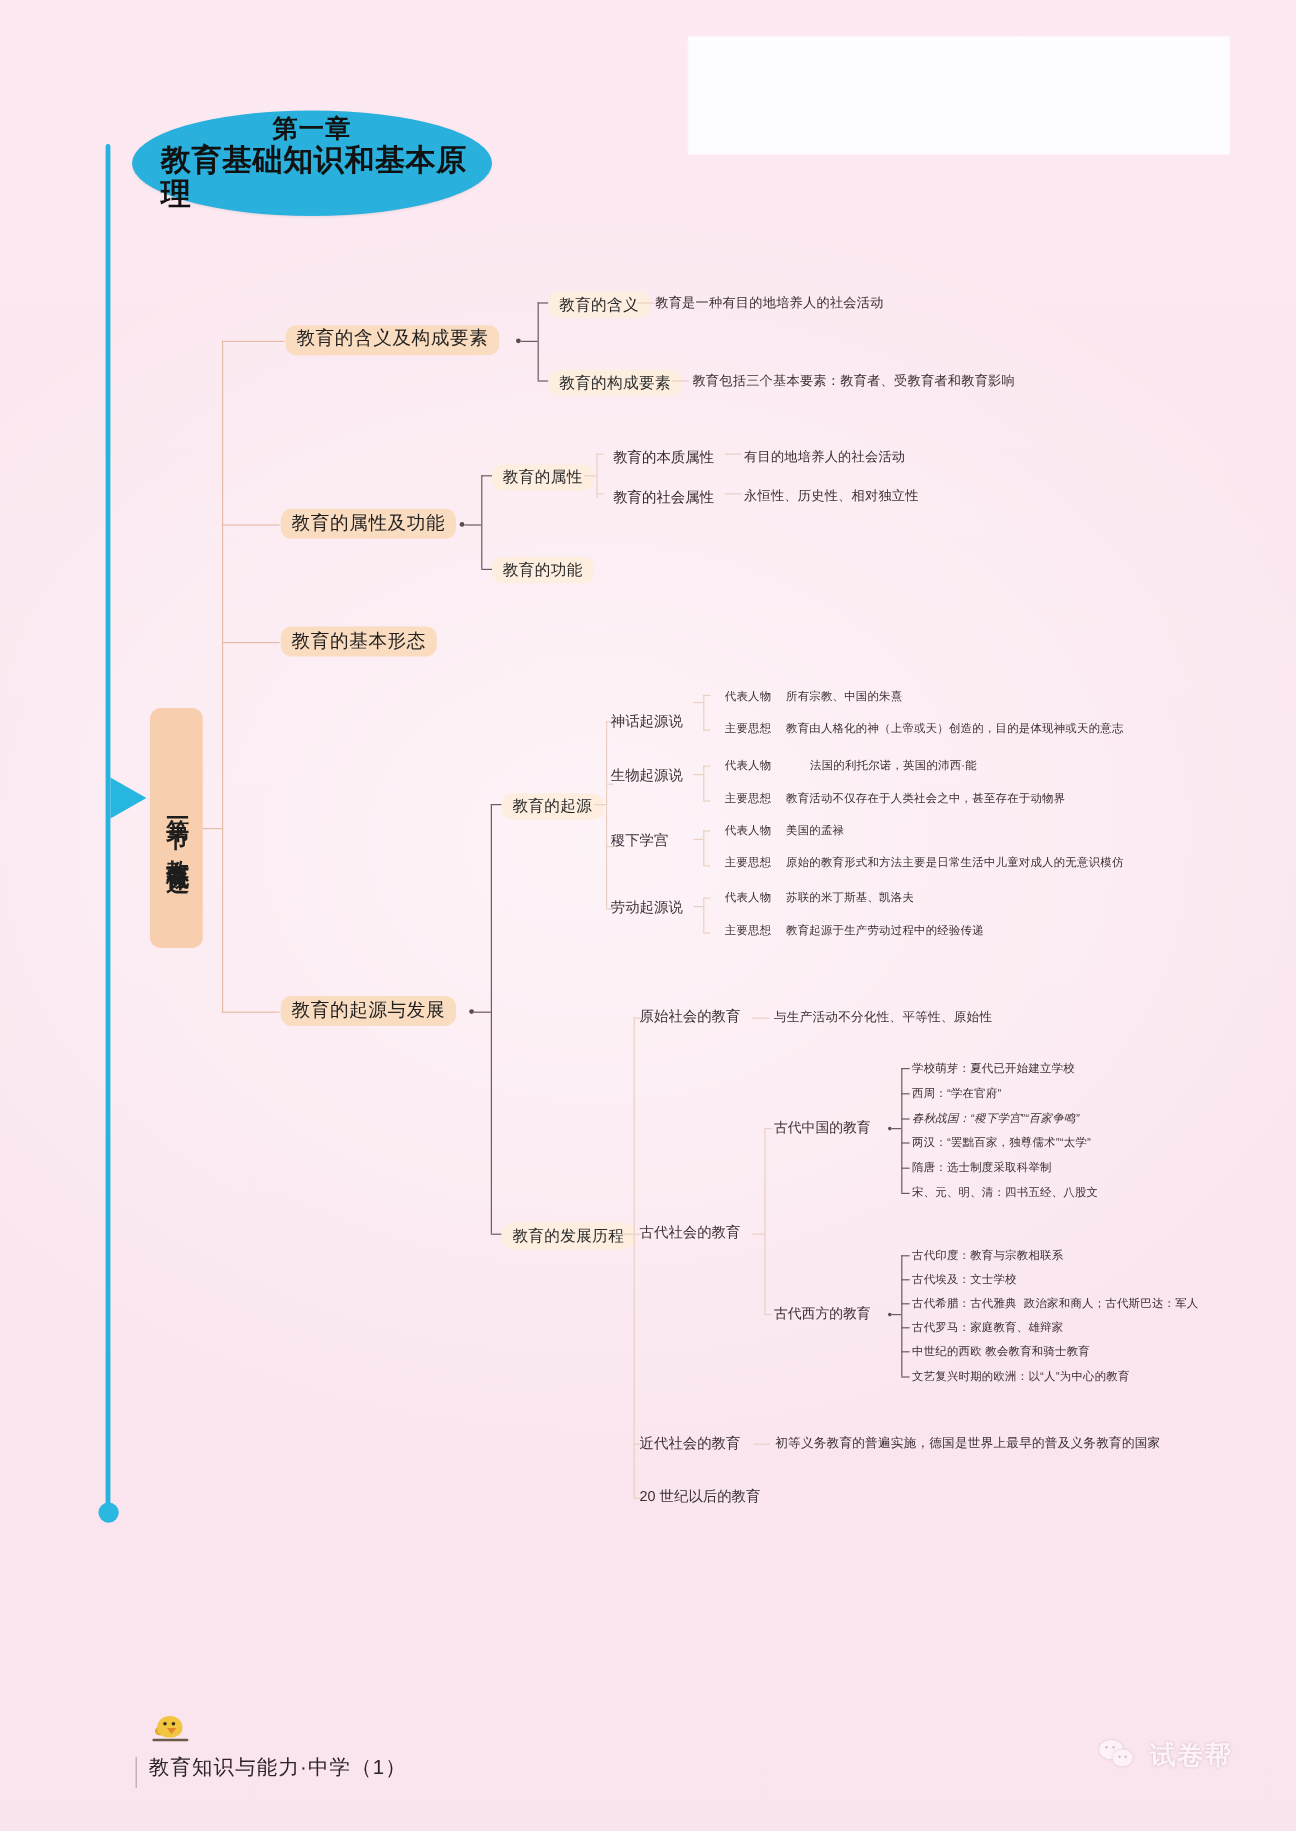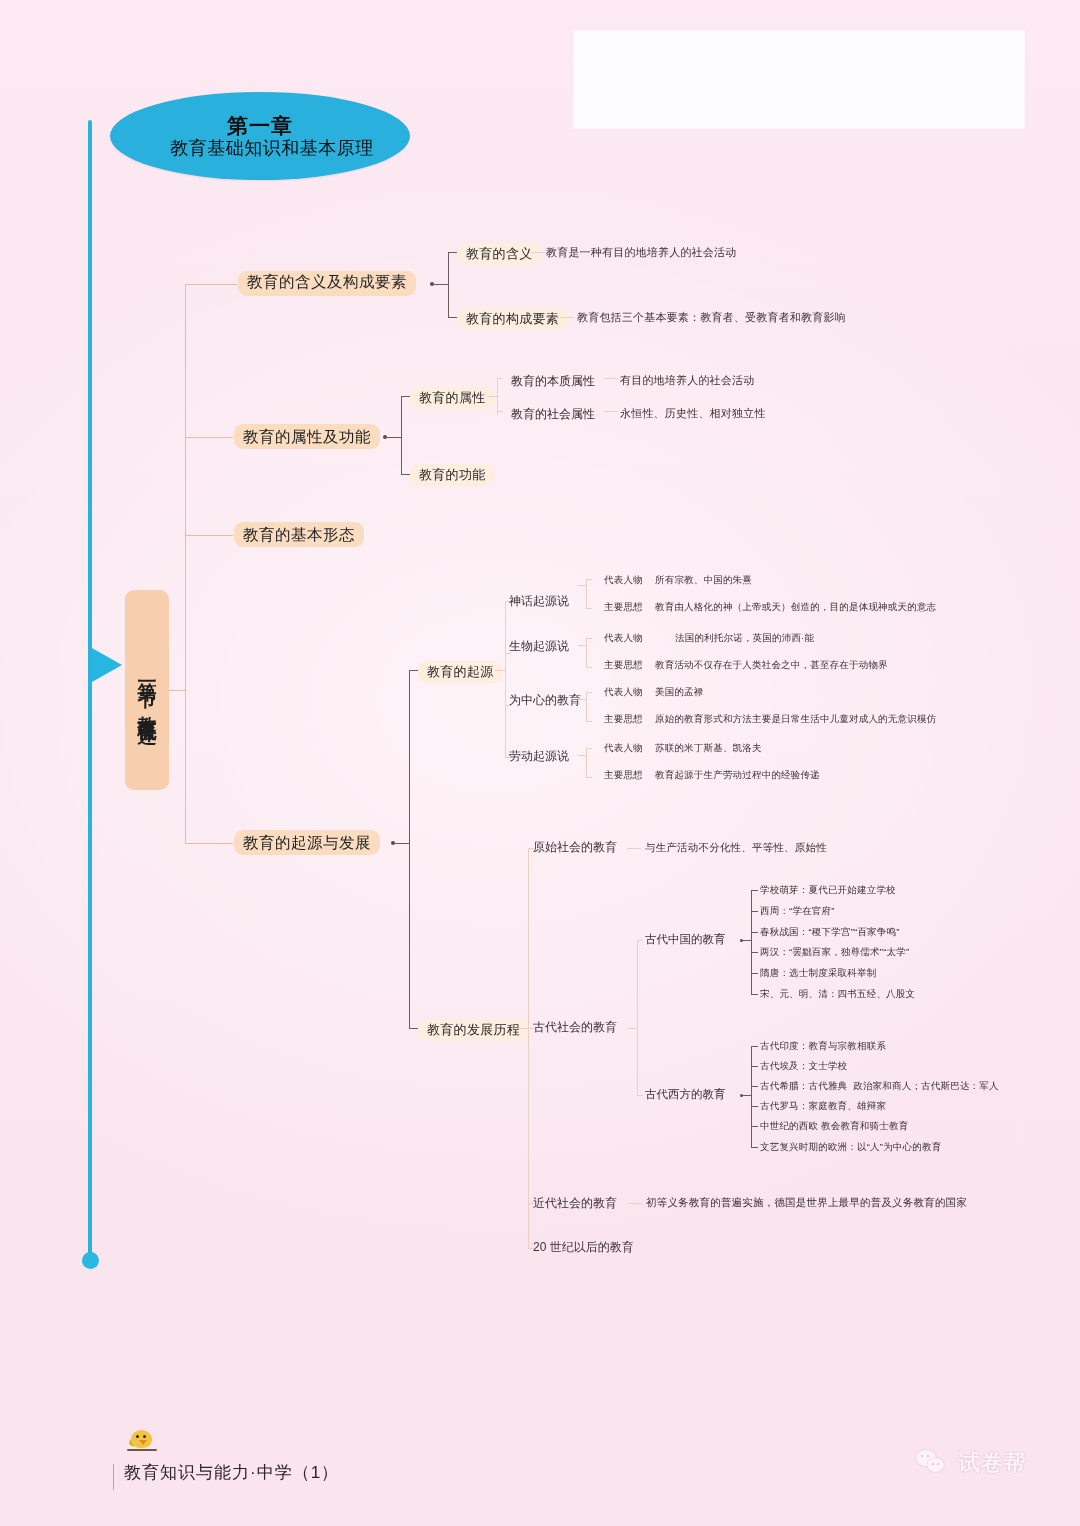--- a/index.html
+++ b/index.html
@@ -46,21 +46,21 @@
 
   
   .chapter-ellipse{
     position:absolute;left:110px;top:92px;width:300px;height:88px;
     background:#29b0dd;border-radius:50%;
     display:flex;flex-direction:column;align-items:center;justify-content:center;
     color:#111;line-height:1.12;
     box-shadow:0 1px 2px rgba(0,0,0,0.08);
   }
   .chapter-ellipse .l1{font-size:21px;font-weight:bold;letter-spacing:1px;}
-  .chapter-ellipse .l2{font-size:18px;font-weight:normal;letter-spacing:0.5px;margin-left:24px;}
+  .chapter-ellipse .l2{font-size:25px;font-weight:bold;letter-spacing:0.5px;margin-left:24px;}
 
   
   .section-pill{
     position:absolute;left:125px;top:590px;width:44px;height:200px;
     background:#f7cfae;border-radius:9px;
     display:flex;align-items:center;justify-content:center;
   }
   .section-pill span{
     writing-mode:vertical-rl;text-orientation:upright;
     font-size:19px;font-weight:600;letter-spacing:3px;color:#1d1d1d;
@@ -224,21 +224,21 @@
   <div class="ln h faint" style="left:578px;top:645px;width:8px;"></div>
   <div class="ln v faint" style="left:586px;top:638px;height:29px;"></div>
   <div class="ln h faint" style="left:586px;top:638px;width:6px;"></div>
   <div class="ln h faint" style="left:586px;top:667px;width:6px;"></div>
   <div class="plain sm" style="left:604px;top:632px;">代表人物</div>
   <div class="plain sm" style="left:655px;top:632px;margin-left:20px;">法国的利托尔诺，英国的沛西·能</div>
   <div class="plain sm" style="left:604px;top:659px;">主要思想</div>
   <div class="plain sm" style="left:655px;top:659px;">教育活动不仅存在于人类社会之中，甚至存在于动物界</div>
 
   <div class="ln h faint" style="left:505px;top:705px;width:6px;"></div>
-  <div class="label-lite" style="left:509px;top:692px;font-size:12px;">为中心的教育</div>
+  <div class="label-lite" style="left:509px;top:692px;font-size:12px;">稷下学宫</div>
   <div class="ln h faint" style="left:578px;top:699px;width:8px;"></div>
   <div class="ln v faint" style="left:586px;top:692px;height:29px;"></div>
   <div class="ln h faint" style="left:586px;top:692px;width:6px;"></div>
   <div class="ln h faint" style="left:586px;top:721px;width:6px;"></div>
   <div class="plain sm" style="left:604px;top:686px;">代表人物</div>
   <div class="plain sm" style="left:655px;top:686px;">美国的孟禄</div>
   <div class="plain sm" style="left:604px;top:713px;">主要思想</div>
   <div class="plain sm" style="left:655px;top:713px;">原始的教育形式和方法主要是日常生活中儿童对成人的无意识模仿</div>
 
   <div class="ln h faint" style="left:505px;top:757px;width:6px;"></div>
@@ -273,21 +273,21 @@
   <div class="ln h dark" style="left:743px;top:940px;width:8px;"></div>
   <div class="ln v dark" style="left:751px;top:890px;height:104px;"></div>
   <div class="ln h dark" style="left:751px;top:890px;width:7px;"></div>
   <div class="ln h dark" style="left:751px;top:911px;width:7px;"></div>
   <div class="ln h dark" style="left:751px;top:932px;width:7px;"></div>
   <div class="ln h dark" style="left:751px;top:952px;width:7px;"></div>
   <div class="ln h dark" style="left:751px;top:973px;width:7px;"></div>
   <div class="ln h dark" style="left:751px;top:994px;width:7px;"></div>
   <div class="plain sm" style="left:760px;top:884px;">学校萌芽：夏代已开始建立学校</div>
   <div class="plain sm" style="left:760px;top:905px;">西周：“学在官府”</div>
-  <div class="plain sm" style="left:760px;top:926px;">春秋战国：“稷下学宫”“百家争鸣”</div>
+  <div class="plain sm" style="left:760px;top:926px;font-style:italic;">春秋战国：“稷下学宫”“百家争鸣”</div>
   <div class="plain sm" style="left:760px;top:946px;">两汉：“罢黜百家，独尊儒术”“太学”</div>
   <div class="plain sm" style="left:760px;top:967px;">隋唐：选士制度采取科举制</div>
   <div class="plain sm" style="left:760px;top:988px;">宋、元、明、清：四书五经、八股文</div>
 
   <div class="label-lite" style="left:645px;top:1087px;font-size:11.5px;">古代西方的教育</div>
   <div class="dot" style="left:740px;top:1094px;width:3px;height:3px;"></div>
   <div class="ln h dark" style="left:743px;top:1095px;width:8px;"></div>
   <div class="ln v dark" style="left:751px;top:1046px;height:101px;"></div>
   <div class="ln h dark" style="left:751px;top:1046px;width:7px;"></div>
   <div class="ln h dark" style="left:751px;top:1066px;width:7px;"></div>

